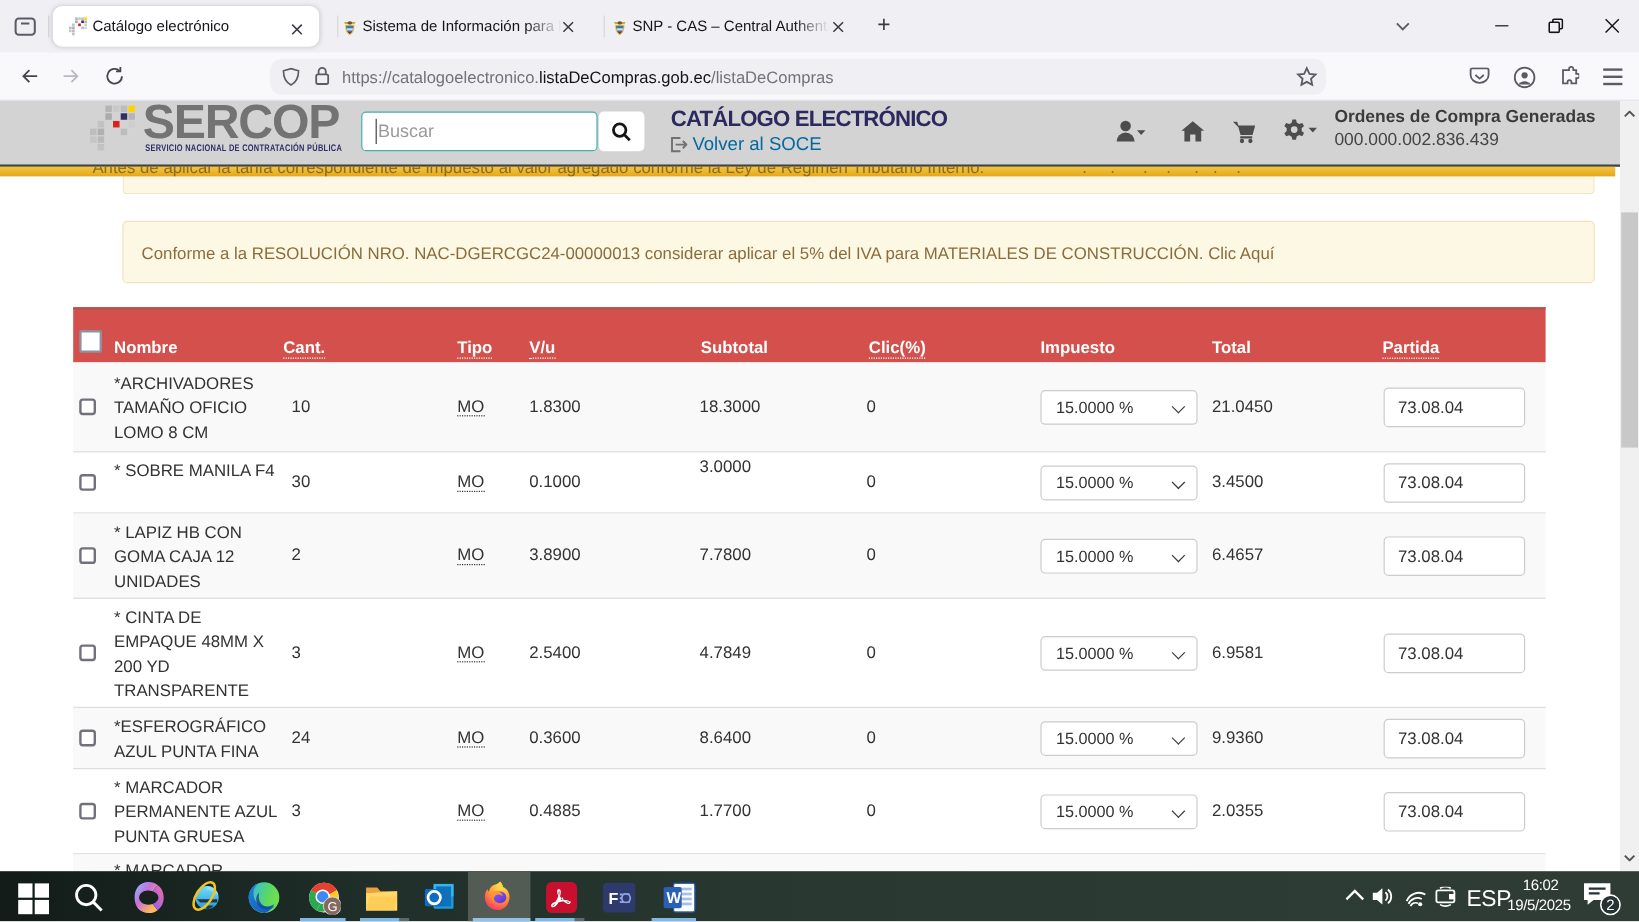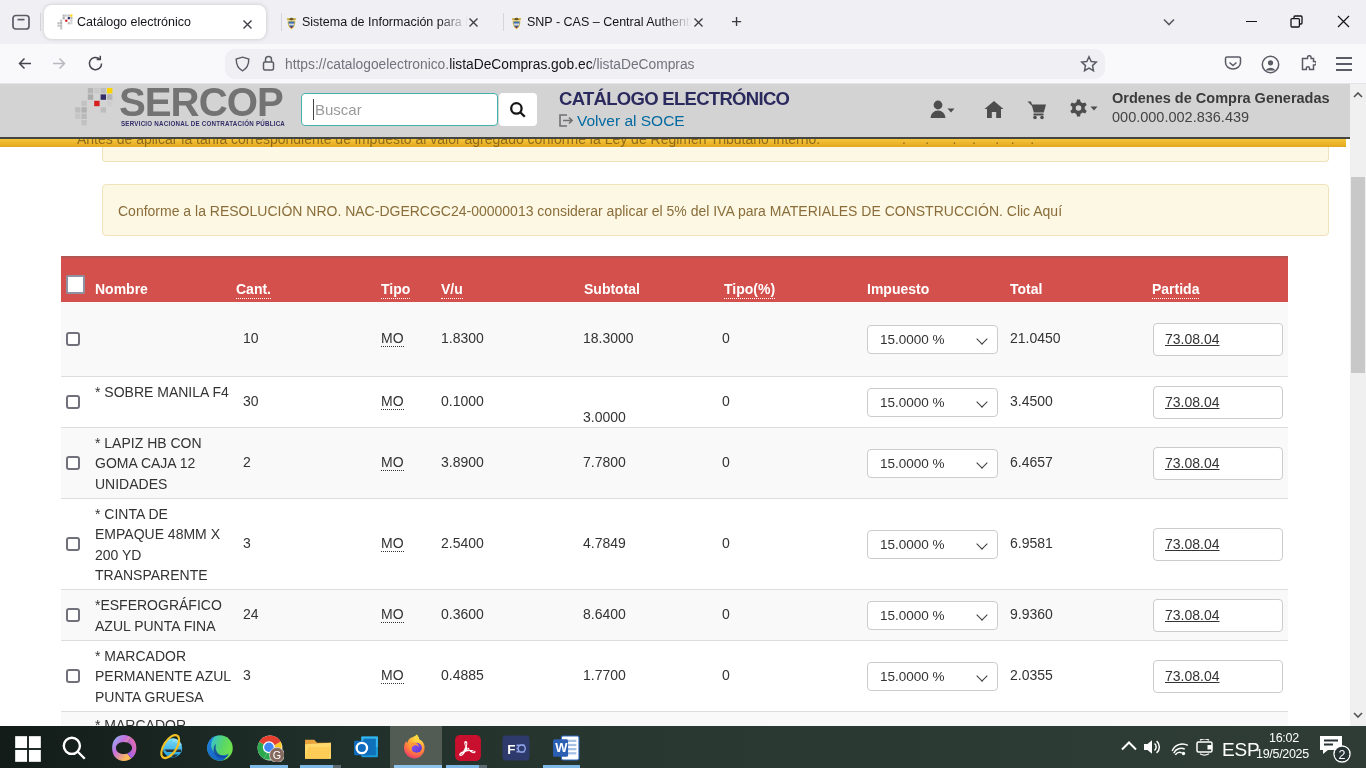--- a/index.html
+++ b/index.html
@@ -35,21 +35,21 @@
   #thead { position:absolute; left:61px; top:256px; width:1227px; height:46px; background:#d4504d; border-top:2px solid #b35553; color:#fff; font-weight:bold; font-size:14px; }
   .hlbl { position:absolute; top:23px; }
   .hlbl.u { border-bottom:1px dotted #fff; padding-bottom:1px; }
   .trow { position:absolute; left:61px; width:1227px; border-bottom:1px solid #ddd; font-size:14px; color:#333; }
   .odd { background:#f9f9f9; }
   .cb { position:absolute; left:5px; width:14px; height:14px; border:2px solid #71717c; border-radius:3px; background:#fff; }
   .cell { position:absolute; white-space:nowrap; }
   .mo { border-bottom:1px dotted #333; padding-bottom:0px; }
   .sel { position:absolute; left:806px; width:131px; height:29px; background:#fff; border:1px solid #ccc; border-radius:4px; font-size:13.5px; color:#333; line-height:27px; padding-left:12px; }
   .sel:after { content:""; position:absolute; right:11px; top:9px; width:7px; height:7px; border-left:1.7px solid #3b3b3b; border-bottom:1.7px solid #3b3b3b; transform:rotate(-45deg); }
-  .pin { position:absolute; left:1092px; width:130px; height:33px; background:#fff; border:1px solid #ccc; border-radius:4px; font-size:14px; color:#333; line-height:31px; padding-left:11px;text-decoration:underline; }
+  .pin { position:absolute; left:1092px; width:118px; height:33px; background:#fff; border:1px solid #ccc; border-radius:4px; font-size:14px; color:#333; line-height:31px; padding-left:11px; }
 
   
   #sbar { position:absolute; left:1350px; top:84px; width:16px; height:642px; background:#f0f0f0; }
   #sthumb { position:absolute; left:1px; top:93px; width:14px; height:196px; background:#c8c8c8; }
 
   
   #taskbar { position:absolute; left:0; top:726px; width:1366px; height:42px; background:linear-gradient(90deg,#121b17 0%, #1f2e29 22%, #283830 45%, #2b3b33 70%, #2f3c35 100%); }
   .tbico { position:absolute; top:7px; width:28px; height:28px; }
   .tray { position:absolute; color:#fff; font-size:15px; }
 </style>
@@ -246,45 +246,46 @@
     <div class="abs" style="left:15px;top:18px">Conforme a la RESOLUCIÓN NRO. NAC-DGERCGC24-00000013 considerar aplicar el 5% del IVA para MATERIALES DE CONSTRUCCIÓN. Clic Aquí</div>
   </div>
 
   <div id="thead">
     <div class="abs" style="left:5px;top:17px;width:19px;height:19px;border:2px solid #8e92a0;border-radius:2px;background:#fff"></div>
     <div class="hlbl" style="left:34px">Nombre</div>
     <div class="hlbl u" style="left:175px">Cant.</div>
     <div class="hlbl u" style="left:320px">Tipo</div>
     <div class="hlbl u" style="left:380px">V/u</div>
     <div class="hlbl" style="left:523px">Subtotal</div>
-    <div class="hlbl u" style="left:663px">Tipo(%)</div>
+    <div class="hlbl u" style="left:663px">Clic(%)</div>
     <div class="hlbl" style="left:806px">Impuesto</div>
     <div class="hlbl" style="left:949px">Total</div>
     <div class="hlbl u" style="left:1091px">Partida</div>
   </div>
 
   <div id="tbody">
       <div class="trow odd" style="top:302px;height:75px">
         <div class="cb" style="top:29.5px"></div>
+        <div class="cell" style="left:34px;top:6.75px;line-height:20.5px">*ARCHIVADORES<br>TAMAÑO OFICIO<br>LOMO 8 CM</div>
         <div class="cell" style="left:182px;top:27.5px">10</div>
         <div class="cell" style="left:320px;top:27.5px"><span class="mo">MO</span></div>
         <div class="cell" style="left:380px;top:27.5px">1.8300</div>
         <div class="cell" style="left:522px;top:27.5px">18.3000</div>
         <div class="cell" style="left:661px;top:27.5px">0</div>
         <div class="sel" style="top:22.5px">15.0000 %</div>
         <div class="cell" style="left:949px;top:27.5px">21.0450</div>
         <div class="pin" style="top:20.5px">73.08.04</div>
       </div>
       <div class="trow" style="top:377px;height:51px">
         <div class="cb" style="top:17.5px"></div>
         <div class="cell" style="left:34px;top:4.5px;line-height:20.5px">* SOBRE MANILA F4</div>
         <div class="cell" style="left:182px;top:15.5px">30</div>
         <div class="cell" style="left:320px;top:15.5px"><span class="mo">MO</span></div>
         <div class="cell" style="left:380px;top:15.5px">0.1000</div>
-        <div class="cell" style="left:522px;top:32px">3.0000</div>
+        <div class="cell" style="left:522px;top:3px">3.0000</div>
         <div class="cell" style="left:661px;top:15.5px">0</div>
         <div class="sel" style="top:10.5px">15.0000 %</div>
         <div class="cell" style="left:949px;top:15.5px">3.4500</div>
         <div class="pin" style="top:8.5px">73.08.04</div>
       </div>
       <div class="trow odd" style="top:428px;height:71px">
         <div class="cb" style="top:27.5px"></div>
         <div class="cell" style="left:34px;top:4.75px;line-height:20.5px">* LAPIZ HB CON<br>GOMA CAJA 12<br>UNIDADES</div>
         <div class="cell" style="left:182px;top:25.5px">2</div>
         <div class="cell" style="left:320px;top:25.5px"><span class="mo">MO</span></div>

